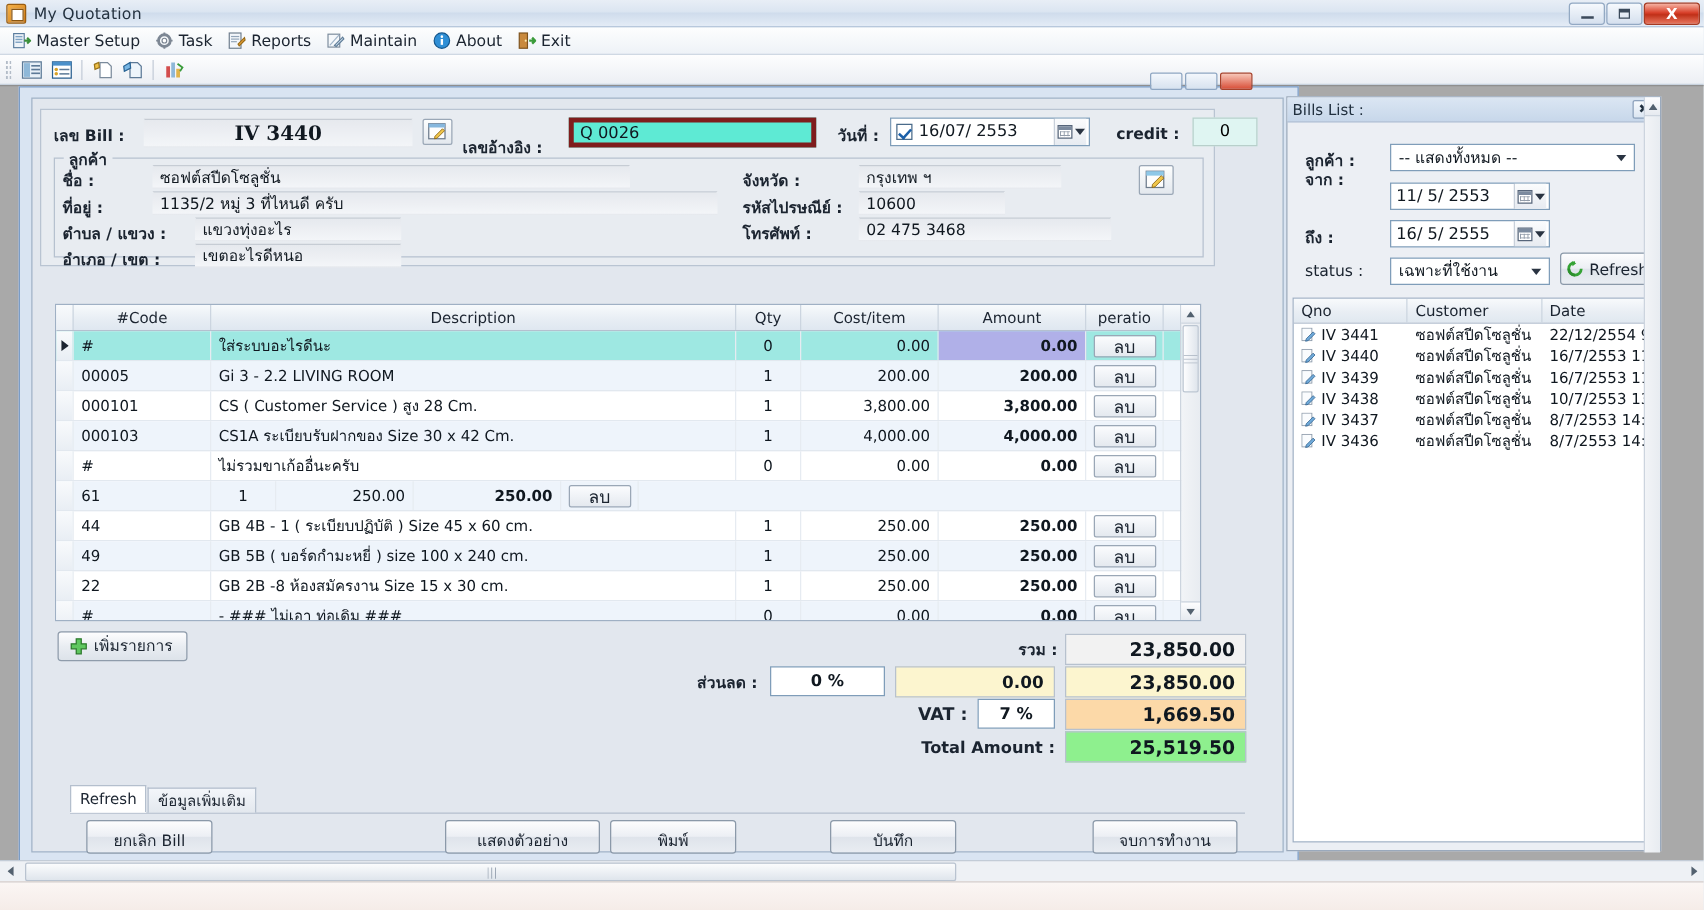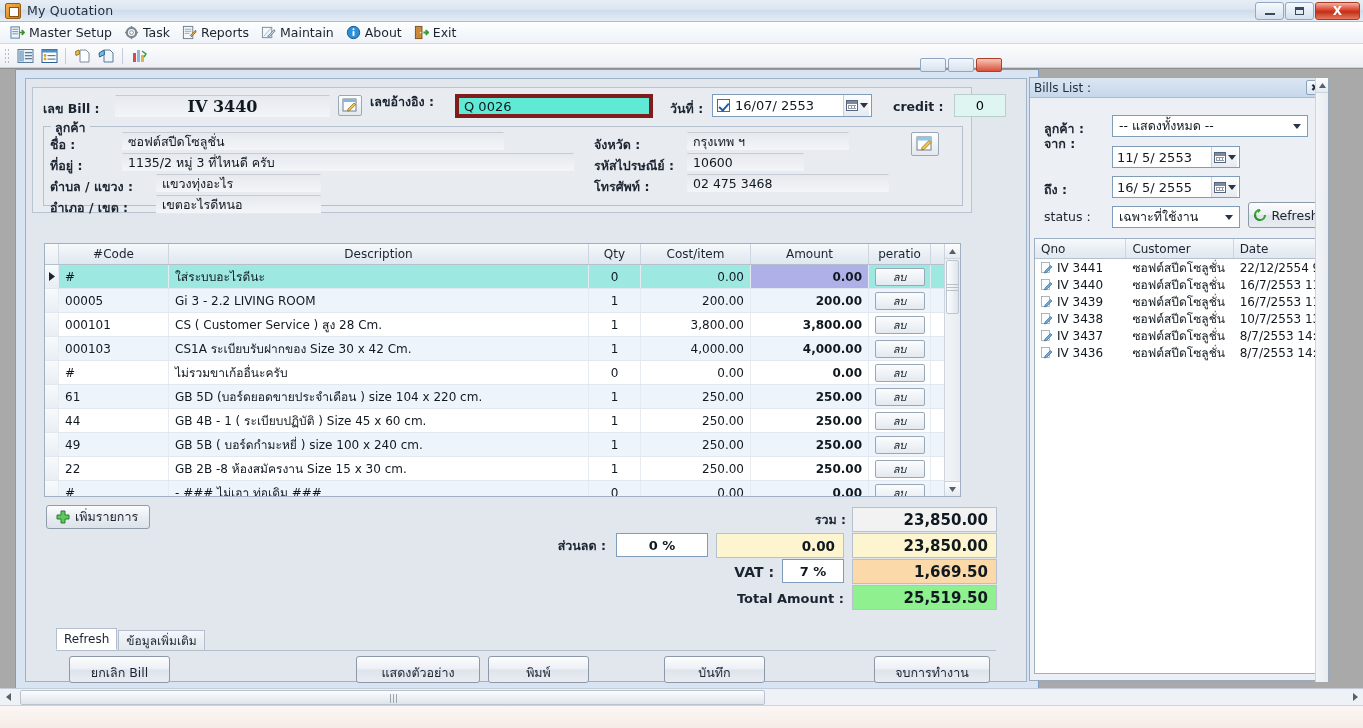--- a/index.html
+++ b/index.html
@@ -193,21 +193,21 @@
     background: linear-gradient(to bottom,#f8fafc,#e9eef4); border-right: 1px solid #c6d0dc; }
   .c-code  { width: 110px; }
   .c-desc  { width: 420px; }
   .c-qty   { width: 52px; justify-content: center; }
   .c-cost  { width: 110px; justify-content: flex-end; }
   .c-amount{ width: 118px; justify-content: flex-end; font-weight: bold; }
   .c-oper  { width: 62px; justify-content: center; padding: 0 !important; }
   .delbtn {
     width: 50px; height: 18px; border: 1px solid #9aa7b6; border-radius: 2px;
     background: linear-gradient(to bottom,#fbfcfe,#e4e9ef);
-    display:flex; align-items:center; justify-content:center; font-size: 11px; color:#1b2430;font-style:italic;
+    display:flex; align-items:center; justify-content:center; font-size: 14px; color:#1b2430;
   }
   .grid-vsb {
     position: absolute; right: 0; top: 0; width: 16px; bottom: 0;
     background: linear-gradient(to right,#f2f4f7,#e8ecf1);
     border-left: 1px solid #ccd4de;
   }
   .vsb-arrow {
     height: 15px; display:flex; align-items:center; justify-content:center;
     background: linear-gradient(to bottom,#fdfdfe,#e6eaf0); border-bottom:1px solid #ccd4de;
   }
@@ -454,21 +454,21 @@
 
           <span class="lbl" style="position:absolute; left:10px; top:11px;">เลข Bill :</span>
           <div class="roinput" style="left:82px; top:7px; width:215px; height:23px; justify-content:center; font-size:16px; font-weight:bold; font-family:'DejaVu Serif','Liberation Serif',serif;">IV 3440</div>
           <div class="editbtn" style="left:305px; top:7px;">
             <svg width="16" height="15" viewBox="0 0 16 15">
               <rect x="1" y="1" width="13" height="12" fill="#fdfdfd" stroke="#6d7c8c"></rect>
               <rect x="1" y="1" width="13" height="3" fill="#86b7dd"></rect>
               <path d="M6 11 L12 5 L13.6 6.6 L7.6 12.6 L5.6 13 Z" fill="#f0c64a" stroke="#8a6412" stroke-width=".7"></path>
             </svg>
           </div>
-          <span class="lbl" style="position:absolute; left:337px; top:4px;">เลขอ้างอิง :</span>
+          <span class="lbl" style="position:absolute; left:337px; top:20px;">เลขอ้างอิง :</span>
           <div class="txtinput" style="left:422px; top:6px; width:198px; height:24px;">Q 0026</div>
 
           <span class="lbl" style="position:absolute; left:637px; top:11px;">วันที่ :</span>
           <div class="datebox" style="left:679px; top:6px; width:160px; height:23px;">
             <span class="dchk"></span>
             <span>16/07/ 2553</span>
             <span class="dbtn">
               <span class="cal-ico"></span>
               <span class="caret-dn"></span>
             </span>
@@ -577,21 +577,20 @@
                 <div class="c-qty">0</div>
                 <div class="c-cost">0.00</div>
                 <div class="c-amount">0.00</div>
                 <div class="c-oper">
                   <div class="delbtn">ลบ</div>
                 </div>
               </div>
               <div class="grow alt">
                 <div class="c-marker"></div>
                 <div class="c-code">61</div>
-                <div class="c-desc">GB 5D  (บอร์ดยอดขายประจำเดือน ) size 104 x 220 cm.</div>
                 <div class="c-qty">1</div>
                 <div class="c-cost">250.00</div>
                 <div class="c-amount">250.00</div>
                 <div class="c-oper">
                   <div class="delbtn">ลบ</div>
                 </div>
               </div>
               <div class="grow">
                 <div class="c-marker"></div>
                 <div class="c-code">44</div>

